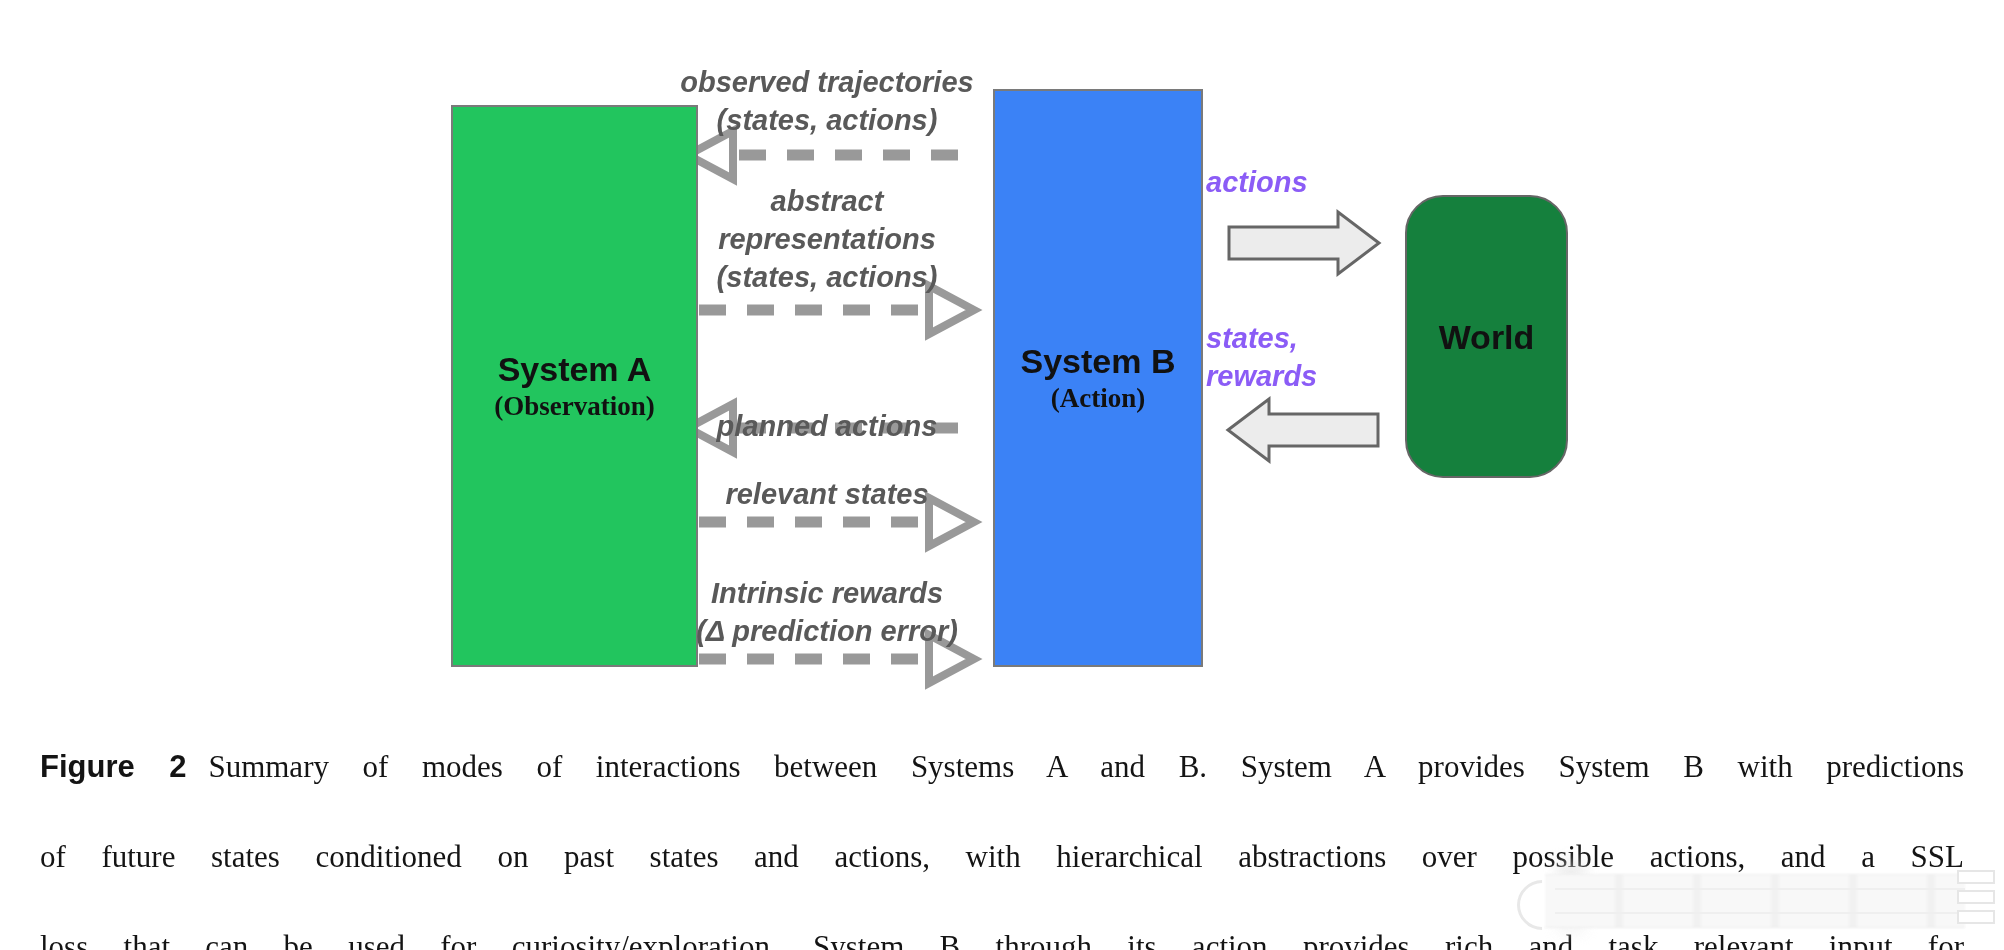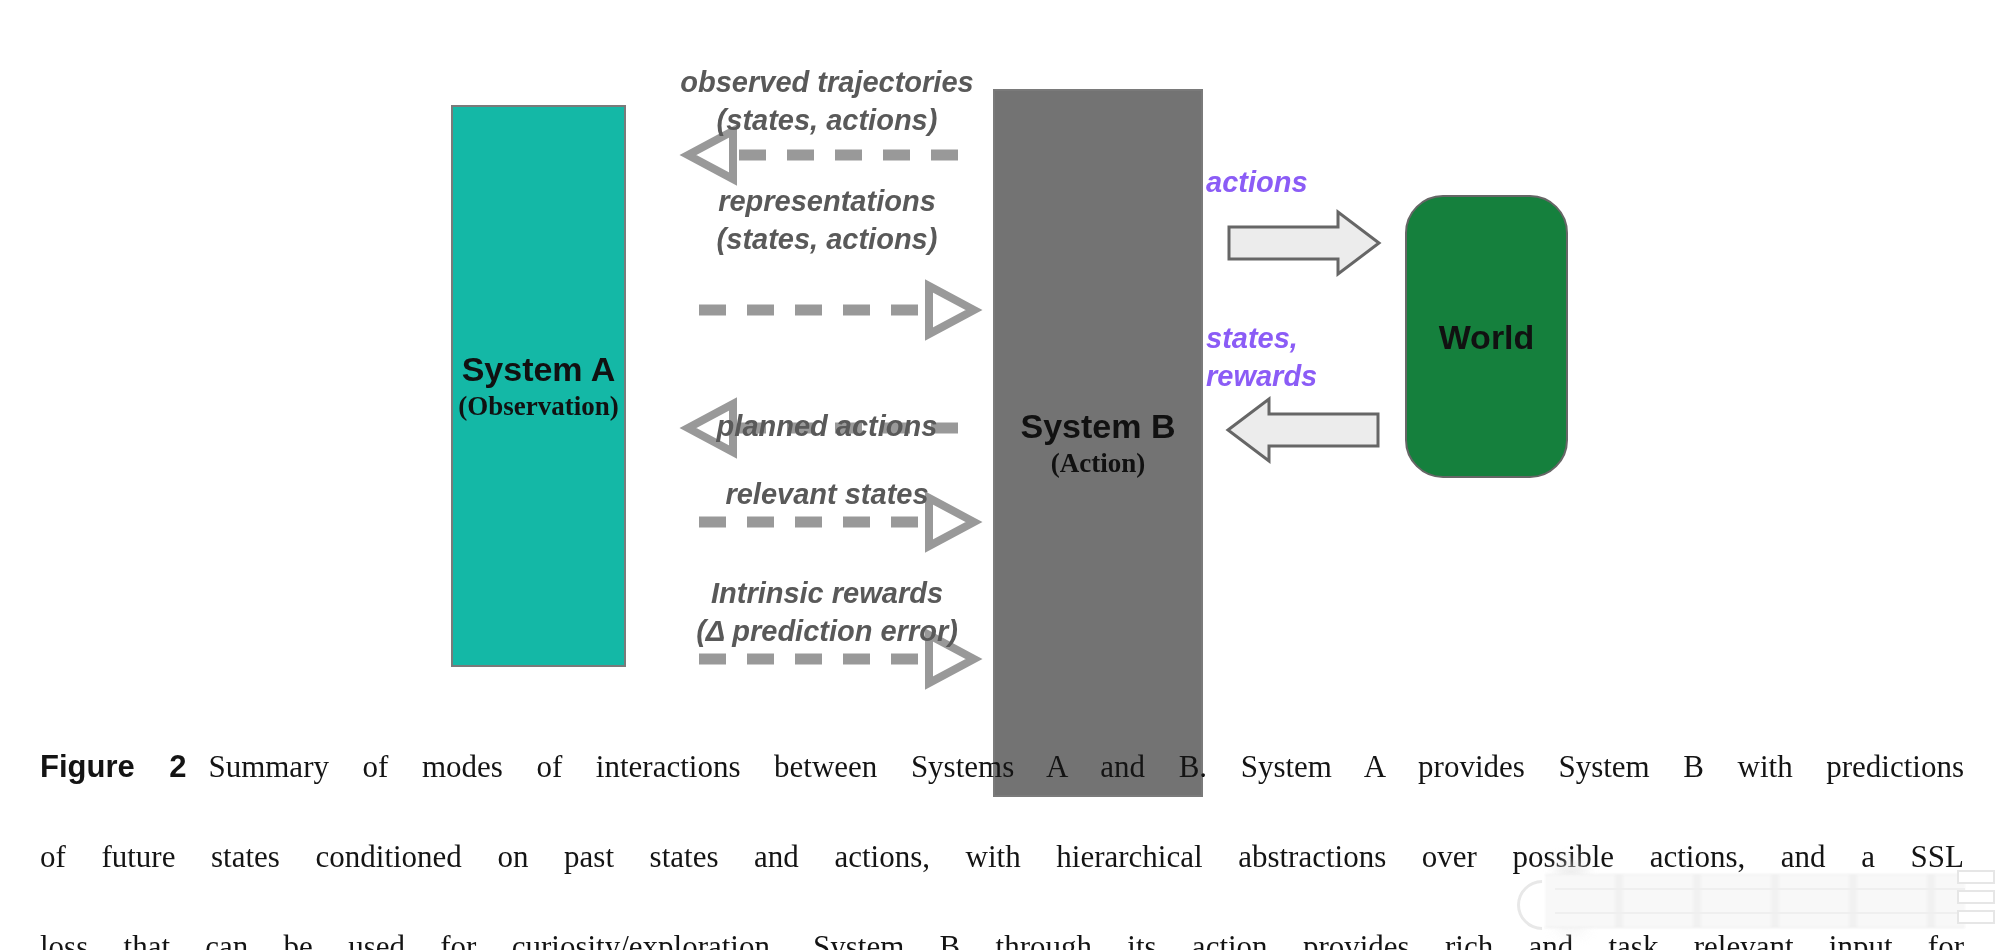--- a/index.html
+++ b/index.html
@@ -4,22 +4,22 @@
 <style>
   html,body{margin:0;padding:0;background:#fff;}
   .canvas{position:relative;width:2004px;height:950px;background:#ffffff;overflow:hidden;
           font-family:"Liberation Sans",sans-serif;}
 
   
   .node{position:absolute;display:flex;flex-direction:column;align-items:center;justify-content:center;
         box-sizing:border-box;text-align:center;}
   .node .title{font-weight:bold;color:#111;font-size:34px;line-height:40px;}
   .node .subtitle{font-weight:bold;color:#111;font-size:27px;line-height:34px;font-family:Liberation Serif, serif;}
-  .system-a{left:451px;top:105px;width:175px;height:562px;background:#14b8a6;border:2px solid #7a7a7a;}
-  .system-b{left:993px;top:89px;width:210px;height:708px;background:#737373;border:2px solid #7a7a7a;}
+  .system-a{left:451px;top:105px;width:247px;height:562px;background:#22c55e;border:2px solid #7a7a7a;}
+  .system-b{left:993px;top:89px;width:210px;height:578px;background:#3b82f6;border:2px solid #7a7a7a;}
   .world{left:1405px;top:195px;width:163px;height:283px;background:#15803d;border:2px solid #666;border-radius:38px;}
   .world .title{font-size:34px;}
 
   
   .ab-label{position:absolute;left:662px;width:330px;text-align:center;
             font-style:italic;font-weight:bold;font-size:29px;line-height:38px;color:#595959;}
   .bw-label{position:absolute;left:1206px;width:200px;text-align:left;
             font-style:italic;font-weight:bold;font-size:29px;line-height:38px;color:#8b5cf6;}
   .lbl-1{top:63px;} .lbl-2{top:182px;} .lbl-3{top:371px;margin-top:36px;} .lbl-4{top:475px;} .lbl-5{top:574px;}
   .lbl-actions{top:163px;} .lbl-states{top:319px;}
@@ -98,20 +98,21 @@
   </div>
   <div class="node world">
     <div class="title">World</div>
   </div>
 
   <div class="ab-label lbl-1">
     <div>observed trajectories</div>
     <div>(states, actions)</div>
   </div>
   <div class="ab-label lbl-2">
+    <div>abstract</div>
     <div>representations</div>
     <div>(states, actions)</div>
   </div>
   <div class="ab-label lbl-3">
     <div>planned actions</div>
   </div>
   <div class="ab-label lbl-4">
     <div>relevant states</div>
   </div>
   <div class="ab-label lbl-5">

